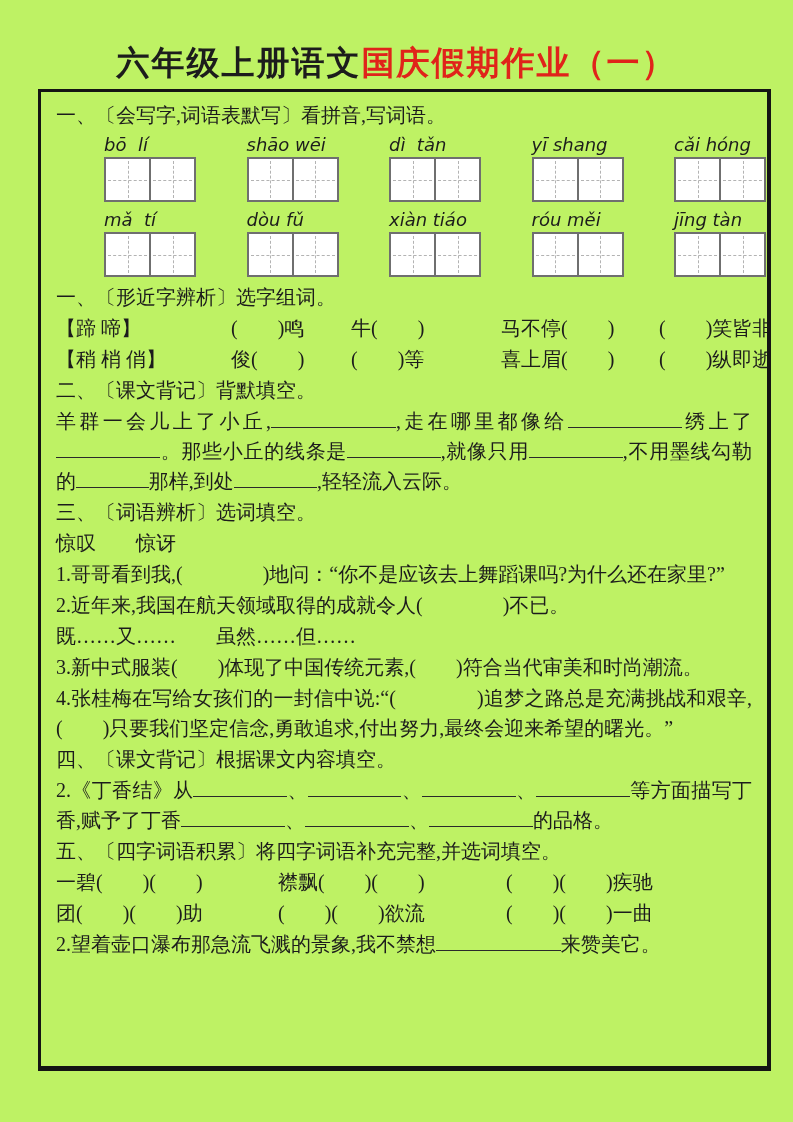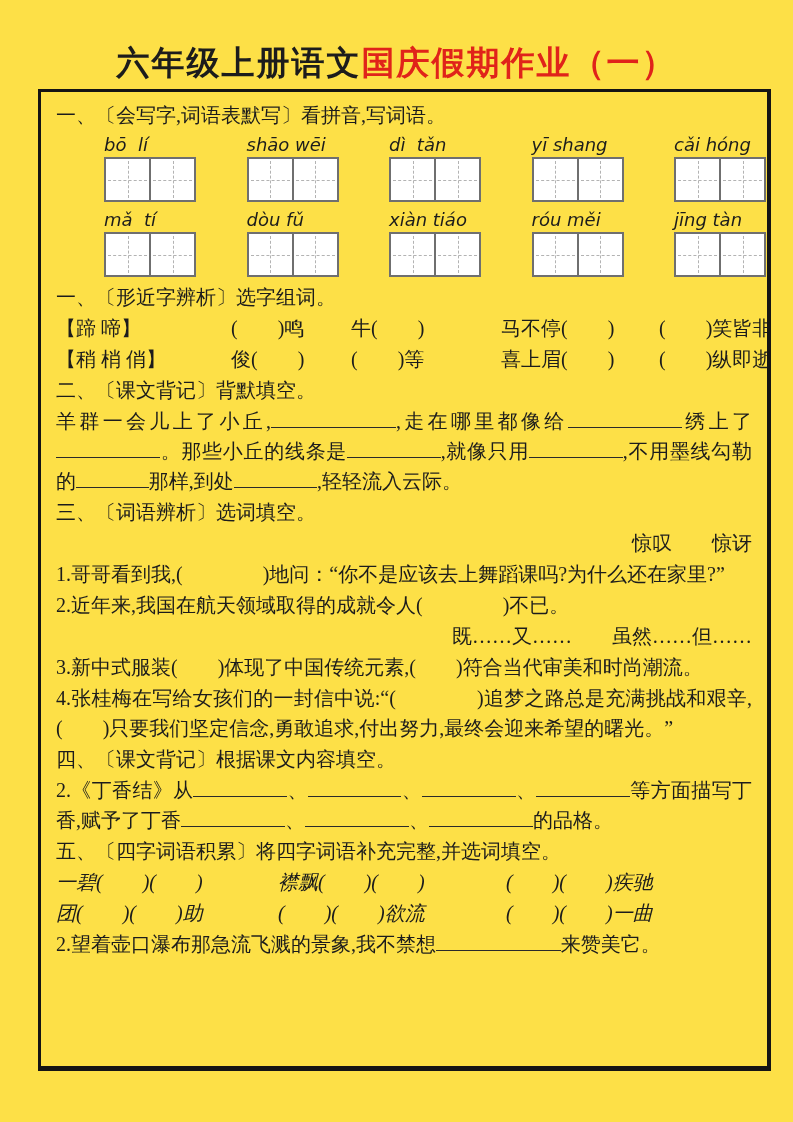--- a/index.html
+++ b/index.html
@@ -7,38 +7,38 @@
     --text-color:#1c1c1c;
     --frame-color:#141414;
     --grid-border:#6f6f6f;
     --grid-dash:#b3b3b3;
     --blank-line:#2a2a2a;
   }
   *{margin:0;padding:0;box-sizing:border-box;}
   html,body{background:#ffffff;}
   body{width:793px;height:1122px;overflow:hidden;}
   .page{
-    position:relative;width:793px;height:1122px;background:#fde047;
+    position:relative;width:793px;height:1122px;background:#bef264;
     font-family:"Liberation Serif","DejaVu Serif",serif;
     color:var(--text-color);
   }
   .title{
     padding-top:42px;text-align:center;font-size:33px;line-height:42px;
     font-weight:700;letter-spacing:2px;white-space:nowrap;
   }
   .t-red{color:var(--accent-red);}
   .sheet{
     margin:5px 30px 0 38px;width:733px;height:982px;
     border:3px solid var(--frame-color);
     border-right-width:4px;border-bottom-width:5px;
     padding:7px 15px 0 15px;
     font-size:20px;line-height:30px;overflow:hidden;
   }
   .line{margin:1px 0;text-align:justify;}
-  .center{text-align:right;}
+  .center{text-align:left;}
   .blank{
     display:inline-block;height:0.95em;
     border-bottom:1.7px solid var(--blank-line);
     vertical-align:baseline;
   }
   
   .py-row{display:flex;justify-content:space-between;padding-right:34px;margin:2px 0 5px 0;}
   .py-col{width:92px;padding-left:48px;}
   .py-label{
     font-family:"DejaVu Sans","Liberation Sans",sans-serif;
@@ -54,21 +54,21 @@
   }
   .tzg .cell::after{
     content:"";position:absolute;left:2px;right:2px;top:50%;height:0;
     border-top:1px dashed var(--grid-dash);
   }
   
   .xjz{display:grid;grid-template-columns:175px 120px 150px 158px auto;margin:1px 0;}
   .xjz span{white-space:pre;}
   
   .idm{display:grid;grid-template-columns:222px 228px auto;margin:1px 0;}
-  .idm span{white-space:pre;font-style:italic;}
+  .idm span{white-space:pre;}
 </style>
 </head>
 <body>
 
 <div class="page">
 
   <div class="title">
     <span class="t-black">六年级上册语文</span><span class="t-red">国庆假期作业（一）</span>
   </div>
 

